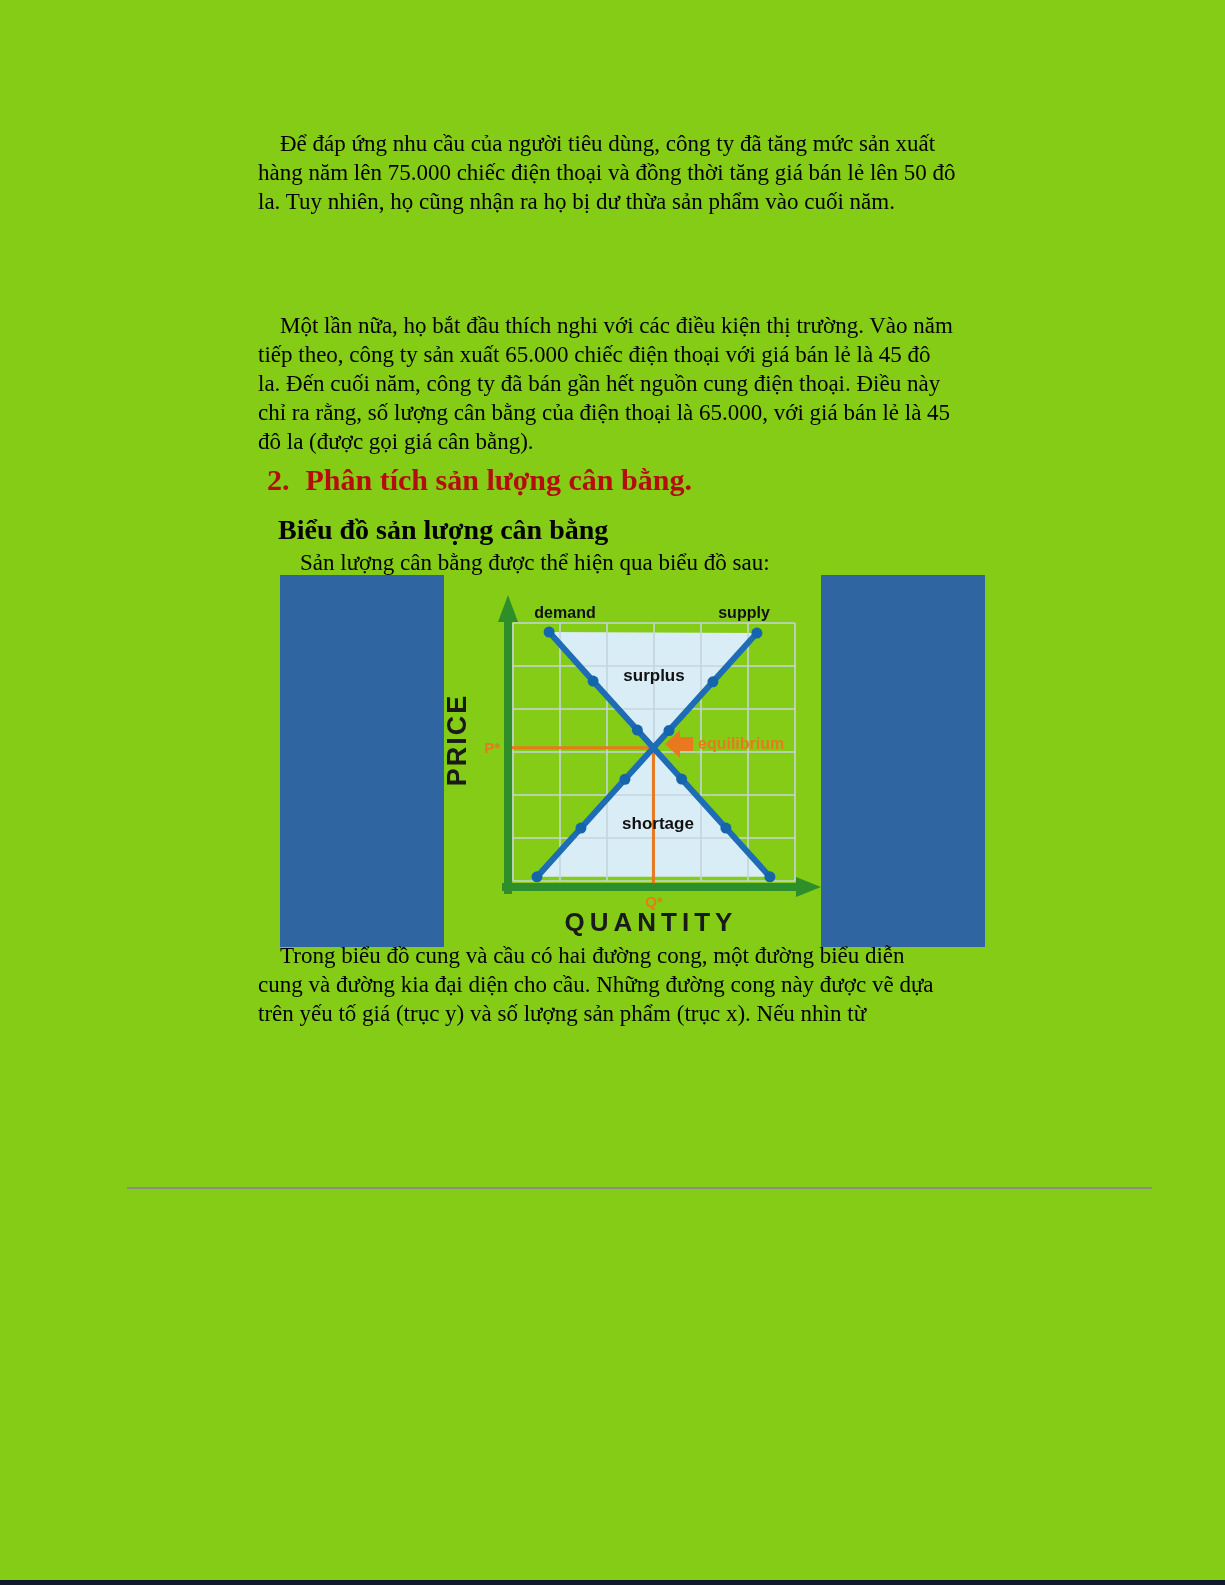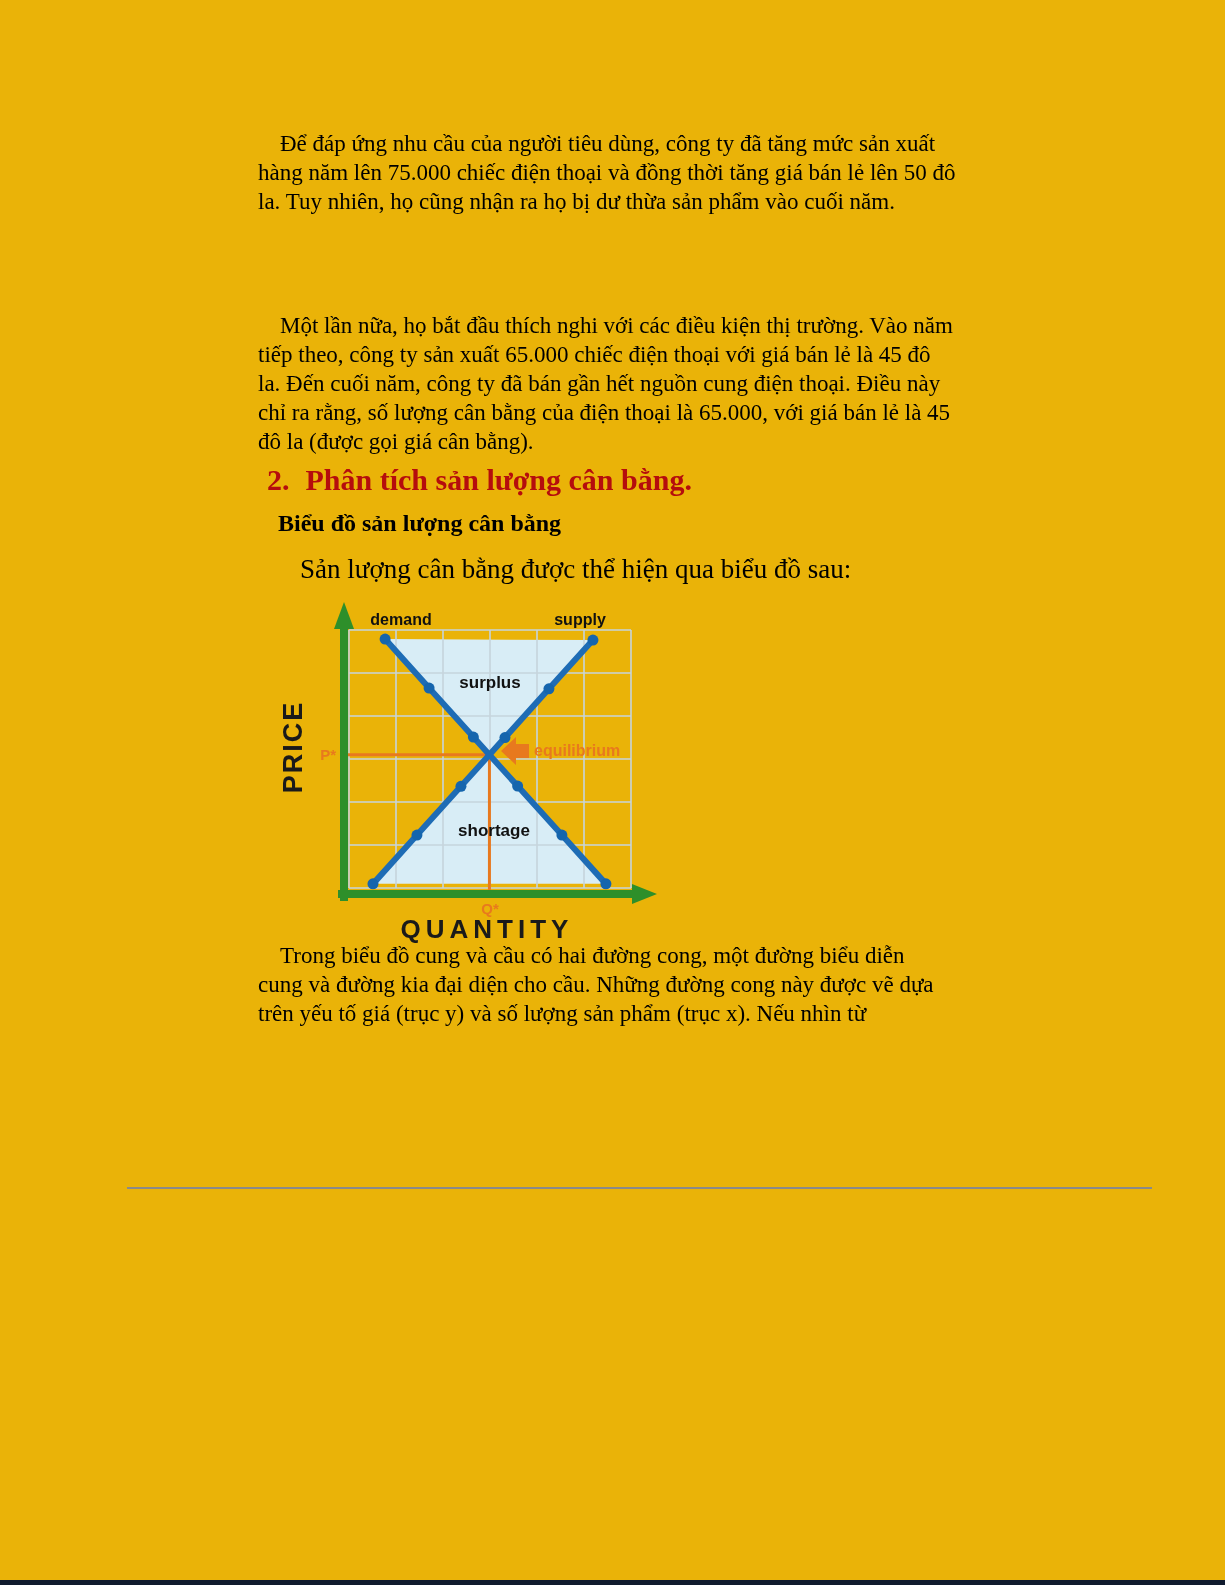--- a/index.html
+++ b/index.html
@@ -1,19 +1,19 @@
 <!DOCTYPE html>
 <html><head>
 <meta charset="utf-8">
 <style>
   html,body{margin:0;padding:0;background:#e9e9e9;}
   .page{
     position:relative;
     width:1225px;height:1585px;
-    background:#eab308;
+    background:#84cc16;
     font-family:"Liberation Serif", serif;
     color:#000;
     overflow:hidden;
   }
   .para{
     position:absolute;
     font-size:23px;
     line-height:29px;
     text-indent:22px;
     width:700px;
@@ -23,30 +23,30 @@
   #p2{top:288px;}
   #p3{top:900px;width:692px;margin-top:41px;}
   .heading{
     position:absolute;left:267px;top:438px;
     font-size:30px;font-weight:bold;color:#b50d0d;
     white-space:nowrap;
   }
   .heading .num{display:inline-block;margin-right:16px;}
   .subheading{
     position:absolute;left:278px;top:486px;
-    font-size:24px;font-weight:bold;color:#000;
+    font-size:28px;font-weight:bold;color:#000;
   }
   .figure-intro{
     position:absolute;left:278px;top:527px;
-    font-size:27px;text-indent:22px;width:660px;
+    font-size:23px;text-indent:22px;width:660px;
   }
   .figure{
     position:absolute;left:280px;top:568px;
     width:705px;height:380px;
-    display:flex;flex-direction:column;align-items:flex-start;
+    display:flex;flex-direction:row;align-items:flex-start;
   }
   .side-block{
     width:164px;height:372px;margin-top:7px;
     background:#2f66a2;
   }
   .chart-wrap{width:377px;height:380px;}
   .rule{
     position:absolute;left:127px;top:1187px;
     width:1025px;height:2px;background:#8a8a8a;
   }

